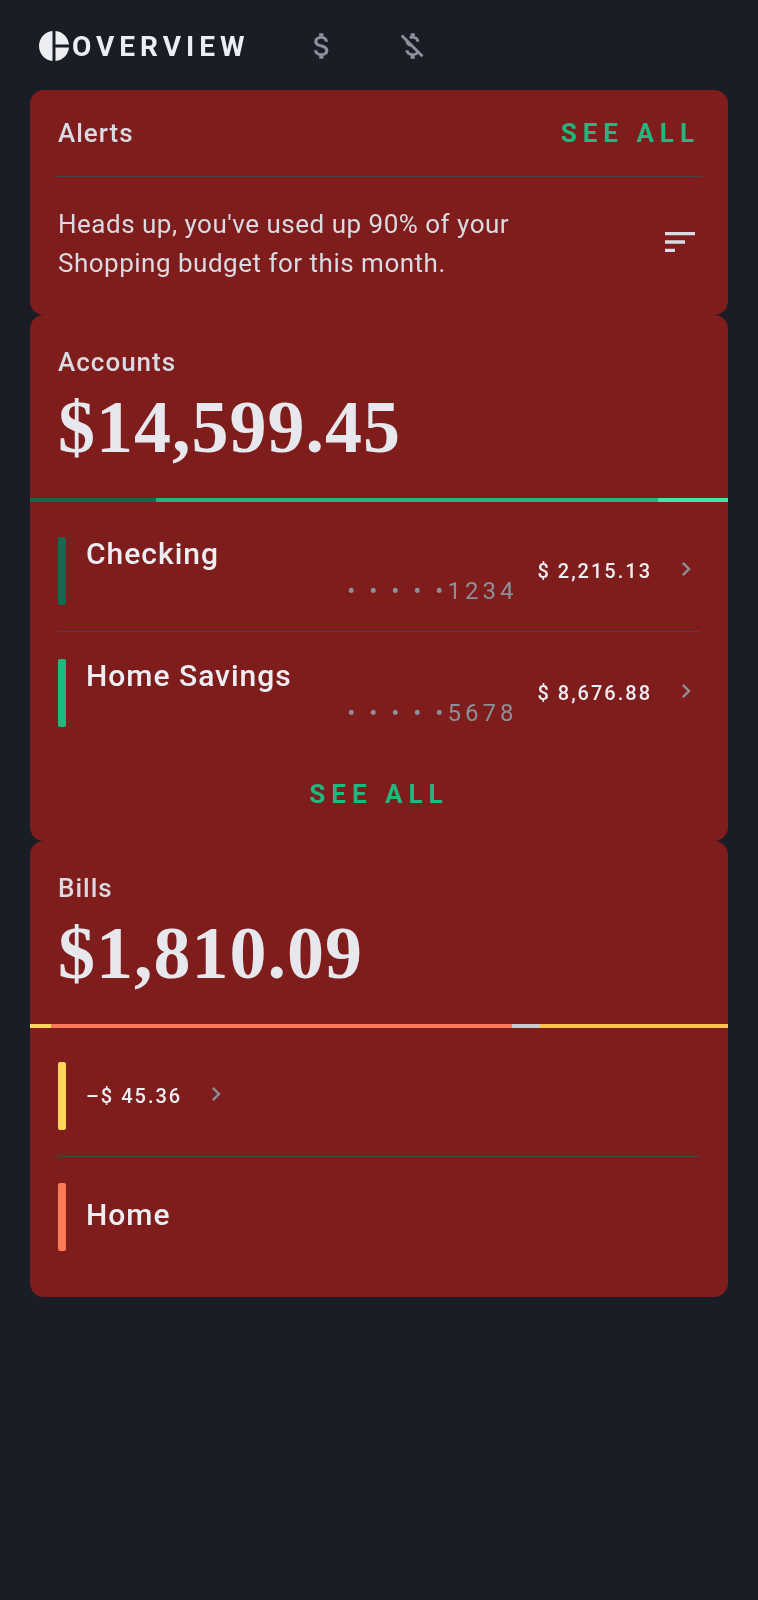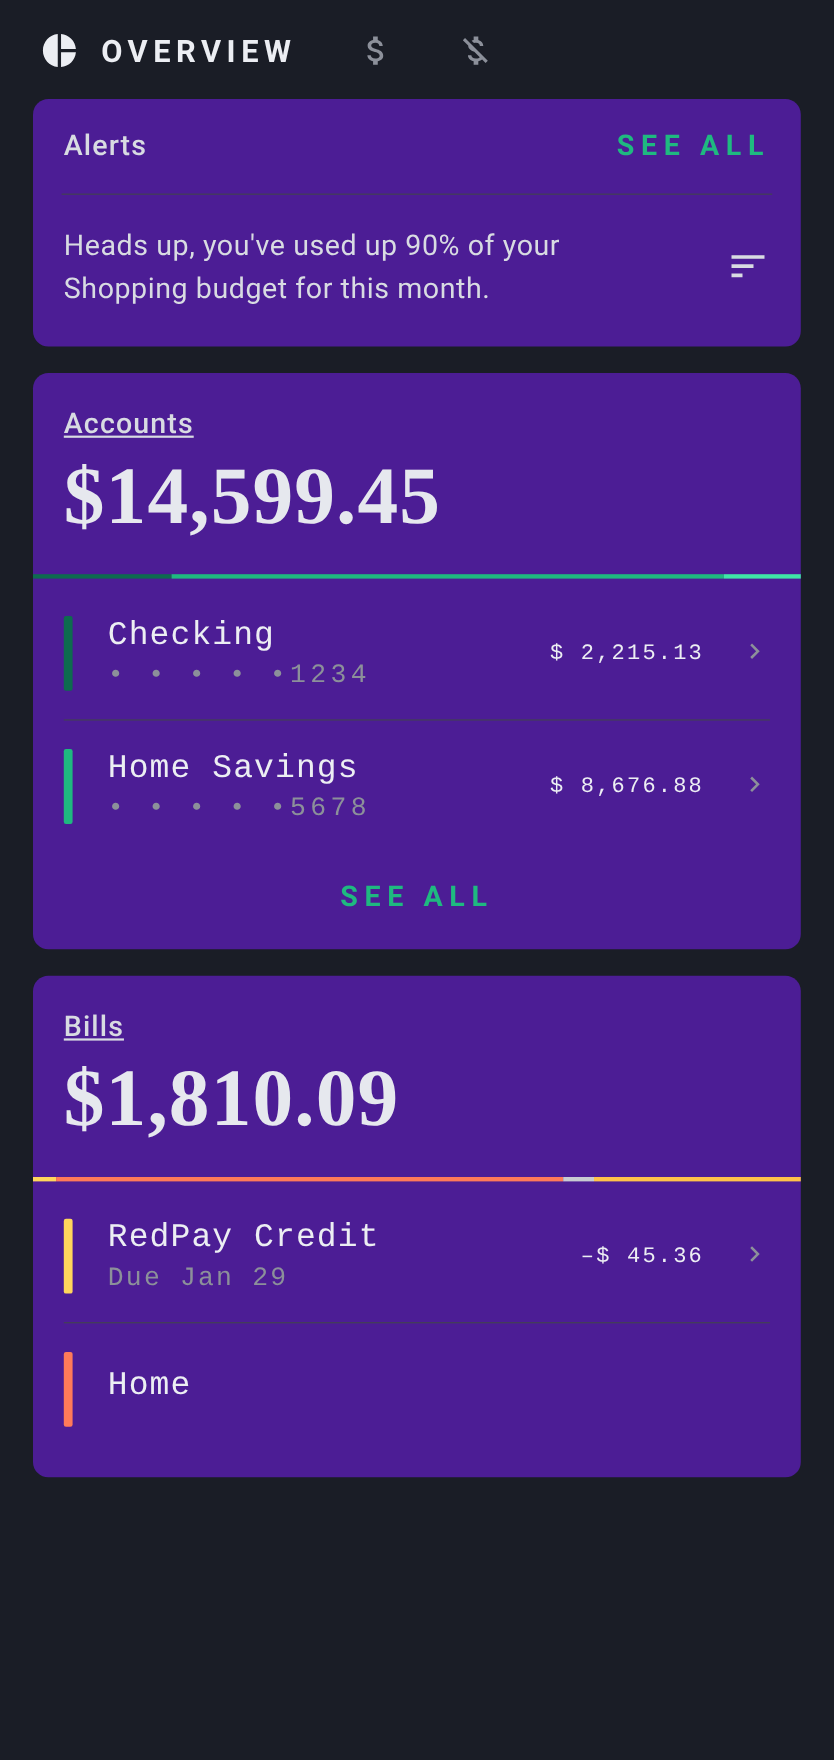--- a/index.html
+++ b/index.html
@@ -14,35 +14,33 @@
   .screen { padding: 0 30px; }
   .tabbar {
     display: flex;
     align-items: center;
     gap: 56px;
     padding: 28px 6px 26px;
   }
   .tab {
     display: flex;
     align-items: center;
-    gap: 20px;
     color: #8c909a;
   }
   .tab.active { color: #eceef3; }
   .tab .label {
     font-size: 28px;
     font-weight: 700;
     letter-spacing: 5px;
   }
   .tab-icon svg { display: block; }
   .card {
-    background: #4c1d95;
+    background: #7f1d1d;
     border-radius: 14px;
     padding: 28px 28px 20px;
-    margin-bottom: 24px;
   }
   .card-header {
     display: flex;
     justify-content: space-between;
     align-items: center;
     padding-bottom: 28px;
   }
   .section-title {
     font-size: 26px;
     font-weight: 500;
@@ -87,57 +85,56 @@
     font-family: Georgia, 'Times New Roman', serif;
     font-size: 74px;
     font-weight: 700;
     color: #e6e8ee;
     letter-spacing: 1px;
     margin: 8px 0 28px;
   }
   .accounts .section-title,
   .bills .section-title {
     padding-top: 4px;
-    text-decoration: underline;
   }
   .multi-bar {
     display: flex;
     height: 4px;
     width: calc(100% + 56px);
     margin-left: -28px;
     margin-bottom: 8px;
   }
   .multi-bar > div { height: 100%; }
   .row {
     display: flex;
     align-items: center;
-    gap: 32px;
+    gap: 20px;
     padding: 26px 0;
     border-bottom: 1px solid #42454e;
-    font-family: Liberation Mono, monospace;
   }
   .row:last-of-type { border-bottom: none; }
   .color-bar {
     width: 8px;
     height: 68px;
     border-radius: 2px;
     flex-shrink: 0;
   }
   .row-main { flex: 1; min-width: 0; }
   .row-title {
     font-size: 30px;
     font-weight: 500;
     color: #eceef3;
     letter-spacing: 1px;
     margin-bottom: 6px;
   }
   .row-sub {
     font-size: 24px;
     color: #8c909a;
     letter-spacing: 4px;
+    text-align: right;
   }
   .row-sub.due {
     letter-spacing: 2px;
   }
   .row-amount {
     font-size: 20px;
     font-weight: 500;
     color: #eceef3;
     letter-spacing: 2px;
     white-space: nowrap;
@@ -235,24 +232,20 @@
     <div class="big-amount">$1,810.09</div>
     <div class="multi-bar" id="bills-bar">
         <div style="background: rgb(255, 214, 92); width: 3%;"></div>
         <div style="background: rgb(255, 122, 89); width: 66%;"></div>
         <div style="background: rgb(200, 203, 210); width: 4%;"></div>
         <div style="background: rgb(255, 194, 74); width: 27%;"></div>
       </div>
     <div class="rows" id="bills-rows">
         <div class="row">
           <div class="color-bar" style="background:#ffd65c"></div>
-          <div class="row-main">
-            <div class="row-title">RedPay Credit</div>
-            <div class="row-sub due">Due Jan 29</div>
-          </div>
           <div class="row-amount">–$ 45.36</div>
           <div class="chev"><svg width="28" height="28" viewBox="0 0 24 24" fill="currentColor">
               <path d="M8.59 16.59 13.17 12 8.59 7.41 10 6l6 6-6 6z"></path>
             </svg></div>
         </div>
         <div class="row">
           <div class="color-bar" style="background:#ff7a59"></div>
           <div class="row-main">
             <div class="row-title">Home</div>
           </div>

